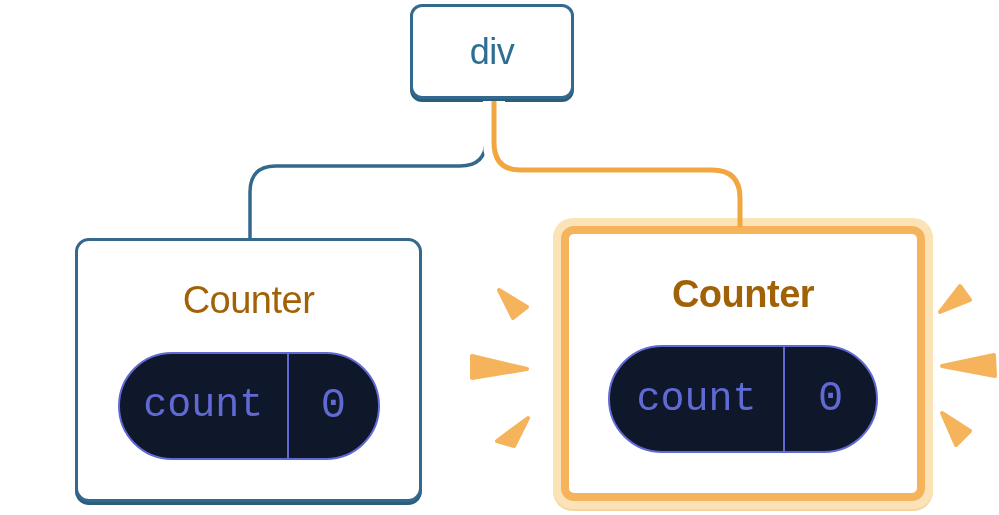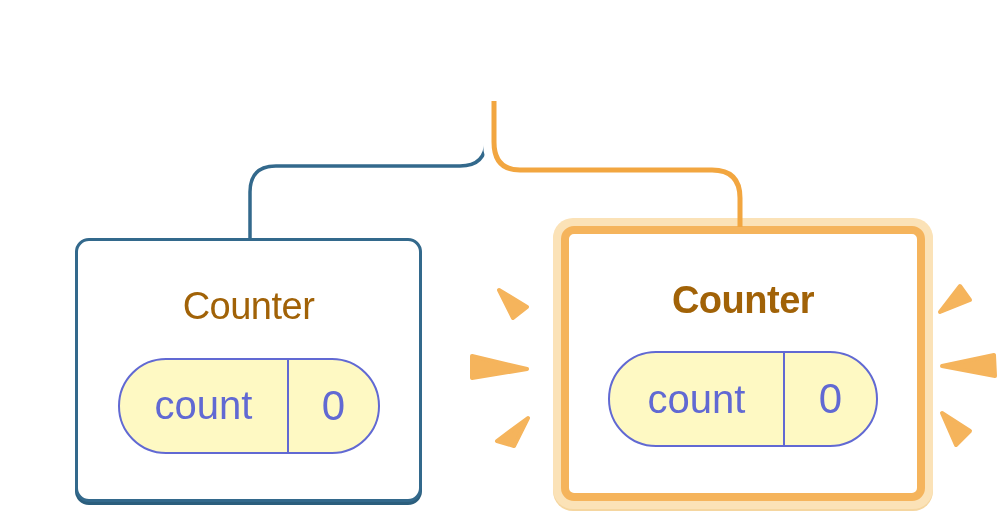--- a/index.html
+++ b/index.html
@@ -60,46 +60,50 @@
     gap:30px;
   }
   .card-title{
     font-size:38px;color:#a16207;letter-spacing:-0.5px;line-height:1.1;
   }
   .card-title.plain{font-weight:500;}
   .card-title.bold{font-weight:800;}
   
   .pill{
     box-sizing:border-box;
-    width:262px;height:96px;
+    width:262px;height:108px;
     border:2.5px solid #6169D3;
     border-radius:60px;
-    background:#fef9c3;
+    background:#0f172a;
     display:flex;align-items:stretch;
     overflow:hidden;
+    font-family:Liberation Mono, monospace;
   }
   .card-hl-inner .pill{width:270px;}
   .pill-key{
     flex:1.9;display:flex;align-items:center;justify-content:center;
     font-size:40px;color:#6169D3;
     border-right:2.5px solid #6169D3;
   }
   .pill-value{
     flex:1;display:flex;align-items:center;justify-content:center;
     font-size:42px;color:#6169D3;
   }
   .spark{stroke-linejoin:round;}
   .spark.white{fill:#FFFFFF;stroke:#FFFFFF;stroke-width:4;}
   .spark.orange{fill:#F5B45C;stroke:#F5B45C;stroke-width:4;}
 </style>
 </head>
 <body>
 
 <div class="stage">
 
+  <div class="node-div">
+    <span class="label">div</span>
+  </div>
 
   <svg class="connectors" viewBox="0 0 999 515">
     <path class="edge-blue" d="M 486 101 L 486 140 Q 486 166 460 166 L 276 166 Q 250 166 250 192 L 250 240"></path>
     <path class="edge-casing" d="M 494 101 L 494 142 Q 494 170 520 170 L 712 170 Q 740 170 740 198 L 740 219"></path>
     <path class="edge-core" d="M 494 101 L 494 142 Q 494 170 520 170 L 712 170 Q 740 170 740 198 L 740 219"></path>
   </svg>
 
   <div class="card-plain">
     <div class="card-title plain">Counter</div>
     <div class="pill">

